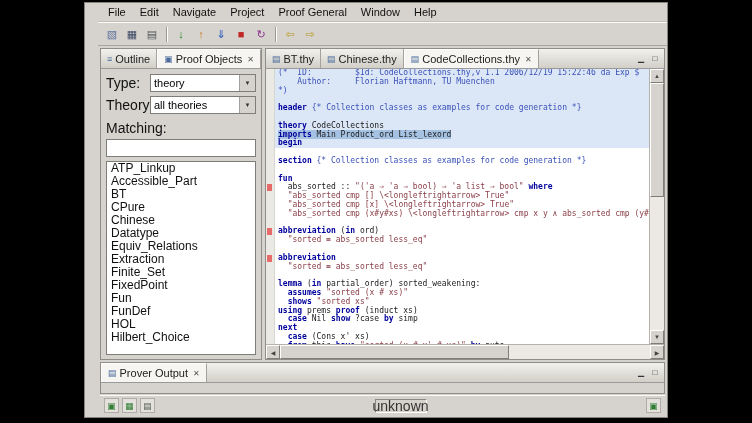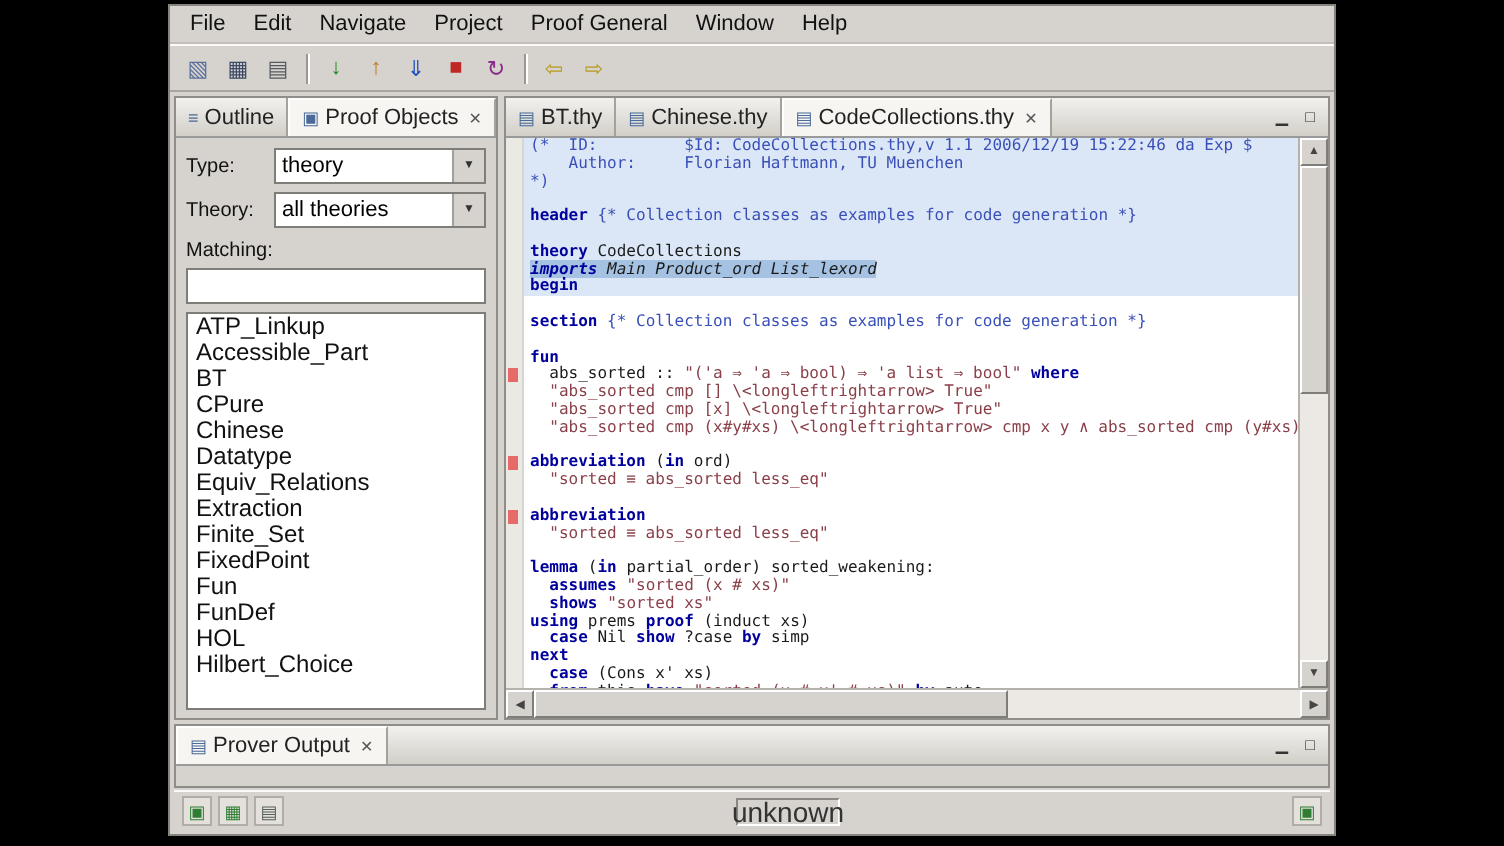--- a/index.html
+++ b/index.html
@@ -1,19 +1,19 @@
 <!DOCTYPE html>
 <html><head>
 <meta charset="utf-8">
 <style>
   html,body{margin:0;padding:0;background:#000;}
   .screen{position:relative;width:752px;height:423px;background:#000;overflow:hidden;
           font-family:"Liberation Sans",sans-serif;}
   .window{position:absolute;left:84px;top:2px;width:584px;height:416px;background:#d6d3ce;
-          border:1px solid #86847f;box-sizing:border-box;display:flex;flex-direction:column;}
+          border:1px solid #86847f;box-sizing:border-box;display:flex;flex-direction:column;padding-left:13px;}
 
   
   .menubar{height:18px;flex:none;display:flex;align-items:center;padding-left:3px;
            border-bottom:1px solid #c2bfba;}
   .menu-item{padding:2px 7px;font-size:11px;color:#111;cursor:default;}
 
   
   .toolbar{height:24px;flex:none;display:flex;align-items:center;padding:1px 4px;
            border-top:1px solid #fbfaf8;border-bottom:1px solid #a8a5a0;box-sizing:border-box;}
   .tb-icon{width:18px;height:18px;display:flex;align-items:center;justify-content:center;
@@ -35,41 +35,41 @@
   .vtab.active{background:#f6f5f2;border-top:1px solid #fff;border-left:1px solid #fff;}
   .tabicon{font-size:9px;color:#4a6a9a;}
   .tabclose{font-size:8px;color:#555;margin-left:2px;}
   .bar-icons{margin-left:auto;display:flex;align-items:center;gap:2px;padding-right:3px;}
   .mini-icon{width:12px;height:12px;font-size:8px;display:flex;align-items:center;
              justify-content:center;color:#333;}
 
   
   .panel-body{flex:1;padding:5px 5px 4px;display:flex;flex-direction:column;min-height:0;}
   .frow{display:flex;align-items:center;margin-bottom:4px;}
-  .flabel{font-size:10px;width:44px;flex:none;color:#111;}
+  .flabel{font-size:14px;width:44px;flex:none;color:#111;}
   .flabel.block{width:auto;margin:2px 0 3px;}
   .combo{flex:1;height:18px;background:#fff;border:1px solid #7f7d78;display:flex;
          align-items:center;box-sizing:border-box;min-width:0;}
   .combo-val{flex:1;font-size:11px;padding-left:3px;white-space:nowrap;overflow:hidden;}
   .combo-btn{width:15px;height:100%;background:#d6d3ce;border-left:1px solid #a0a0a0;
              font-size:6px;display:flex;align-items:center;justify-content:center;color:#333;flex:none;}
   .txt{height:18px;border:1px solid #7f7d78;background:#fff;
        font:11px "Liberation Sans",sans-serif;padding:0 3px;box-sizing:border-box;width:100%;}
   .list{flex:1;margin-top:4px;background:#fff;border:1px solid #7f7d78;overflow:hidden;}
   .list-item{font-size:12px;height:13px;line-height:13px;padding-left:4px;color:#111;white-space:nowrap;}
 
   
   .editor-wrap{flex:1;display:flex;min-height:0;background:#fff;}
   .codecol{flex:1;overflow:hidden;font:8px/8.8px "DejaVu Sans Mono",monospace;min-width:0;}
   .cl{display:flex;height:8.8px;}
   .g{width:8px;flex:none;background:#ebe9e4;border-right:1px solid #d8d6d0;position:relative;}
   .g.mark::after{content:"";position:absolute;left:1px;top:1px;width:5px;height:7px;background:#e66a6a;}
   .lc{flex:1;white-space:pre;padding-left:3px;min-width:0;}
   .lc.proc{background:#dbe7f6;}
-  .selbg{background:#a6c2e2;font-style:italic;}
+  .selbg{background:#a6c2e2;}
   .t-k{color:#00009c;font-weight:bold;}
   .t-c{color:#3a50b8;}
   .t-s{color:#8b4049;}
   .t-p{color:#1a1a1a;}
 
   
   .vscroll{width:14px;flex:none;background:#ece9e4;border-left:1px solid #b5b2ac;
            display:flex;flex-direction:column;}
   .sbtn{height:14px;width:14px;background:#d6d3ce;border:1px solid;
         border-color:#fff #7f7d78 #7f7d78 #fff;font-size:6px;display:flex;align-items:center;

